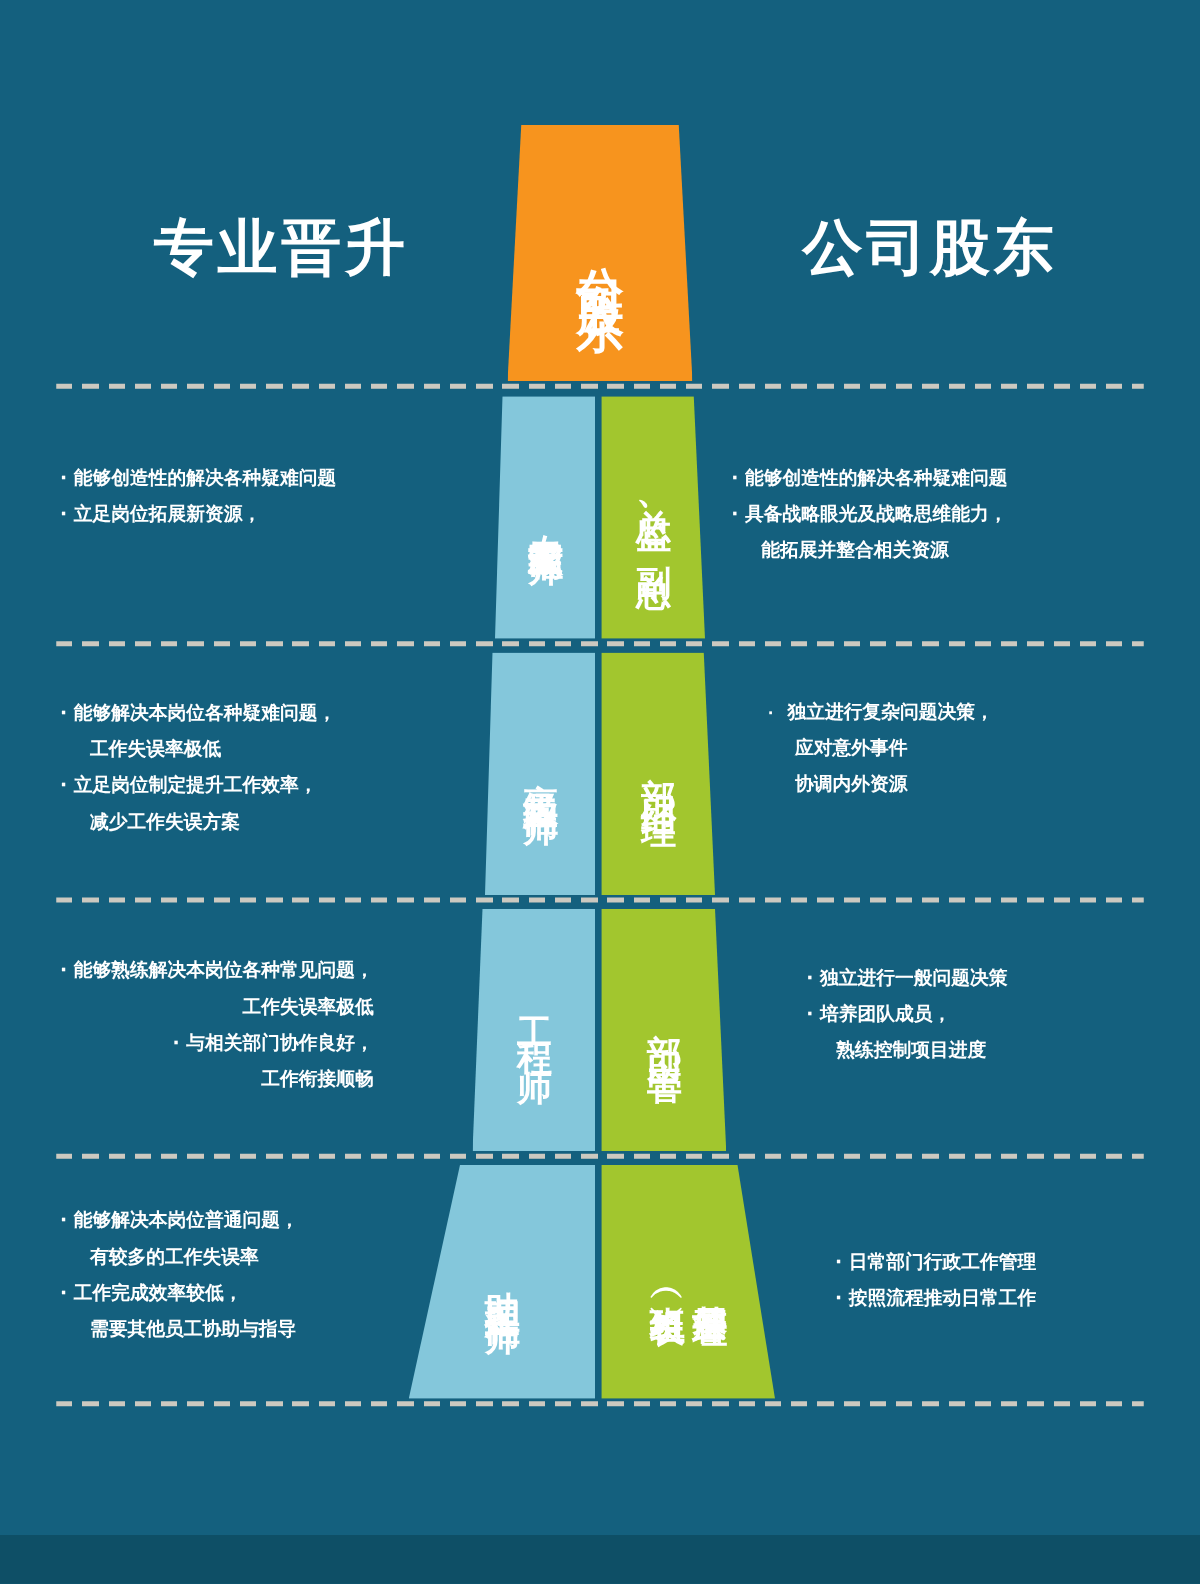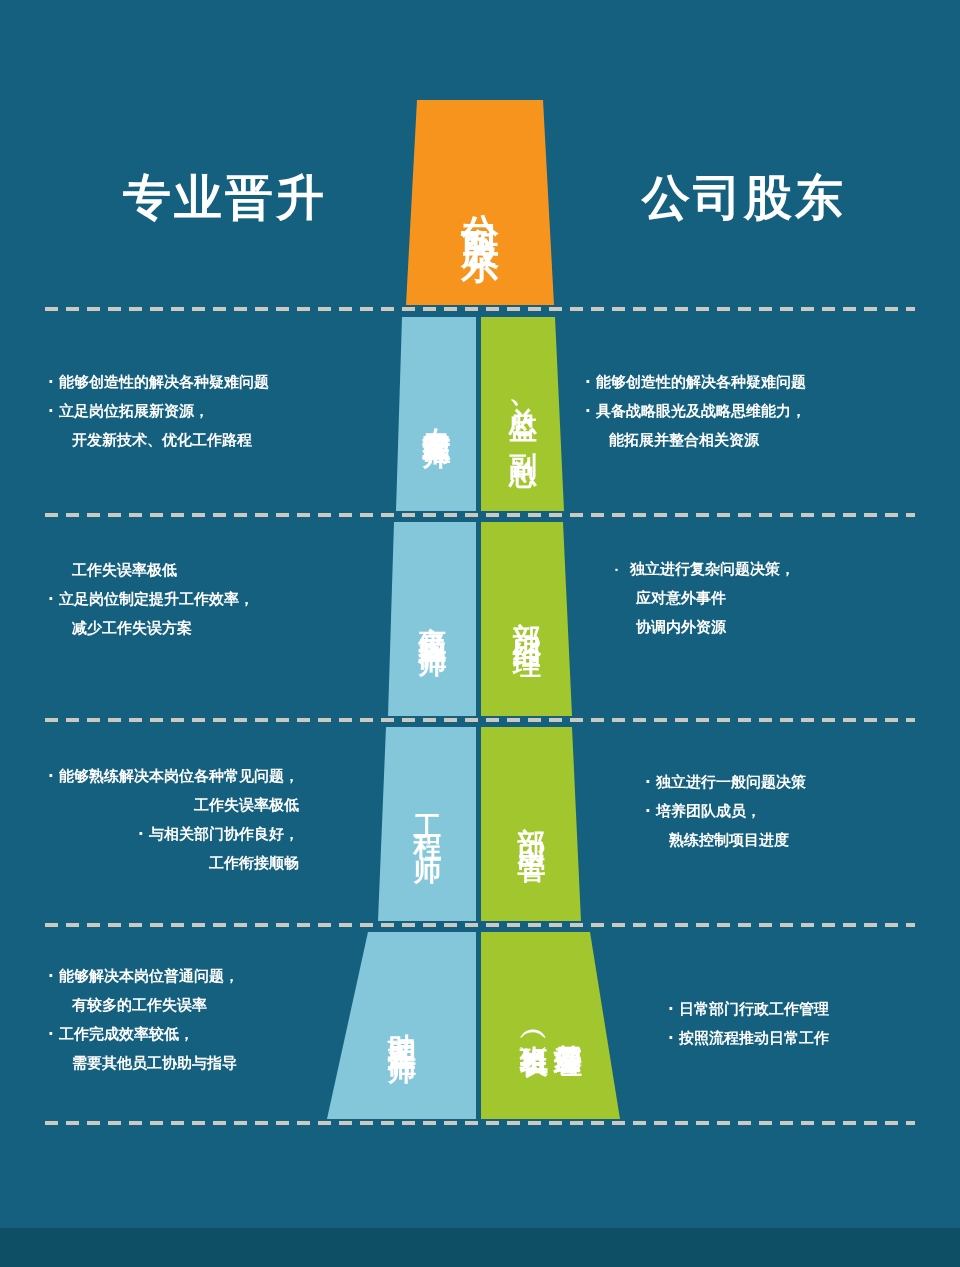--- a/index.html
+++ b/index.html
@@ -114,23 +114,23 @@
   <div class="block green g4">
     <div class="vtext">
       <span>基层管理</span>
       <span>（班组长）</span>
     </div>
   </div>
 
   <div class="points pl1">
       <div class="pt-line">· 能够创造性的解决各种疑难问题</div>
       <div class="pt-line">· 立足岗位拓展新资源，</div>
-      <div class="pt-line cont">开发新技术、优化工作路程</div>
     </div>
   <div class="points pl2">
+      <div class="pt-line">· 能够解决本岗位各种疑难问题，</div>
       <div class="pt-line cont">工作失误率极低</div>
       <div class="pt-line">· 立足岗位制定提升工作效率，</div>
       <div class="pt-line cont">减少工作失误方案</div>
     </div>
   <div class="points pl3">
       <div class="pt-line">· 能够熟练解决本岗位各种常见问题，</div>
       <div class="pt-line cont">工作失误率极低</div>
       <div class="pt-line">· 与相关部门协作良好，</div>
       <div class="pt-line cont">工作衔接顺畅</div>
     </div>

